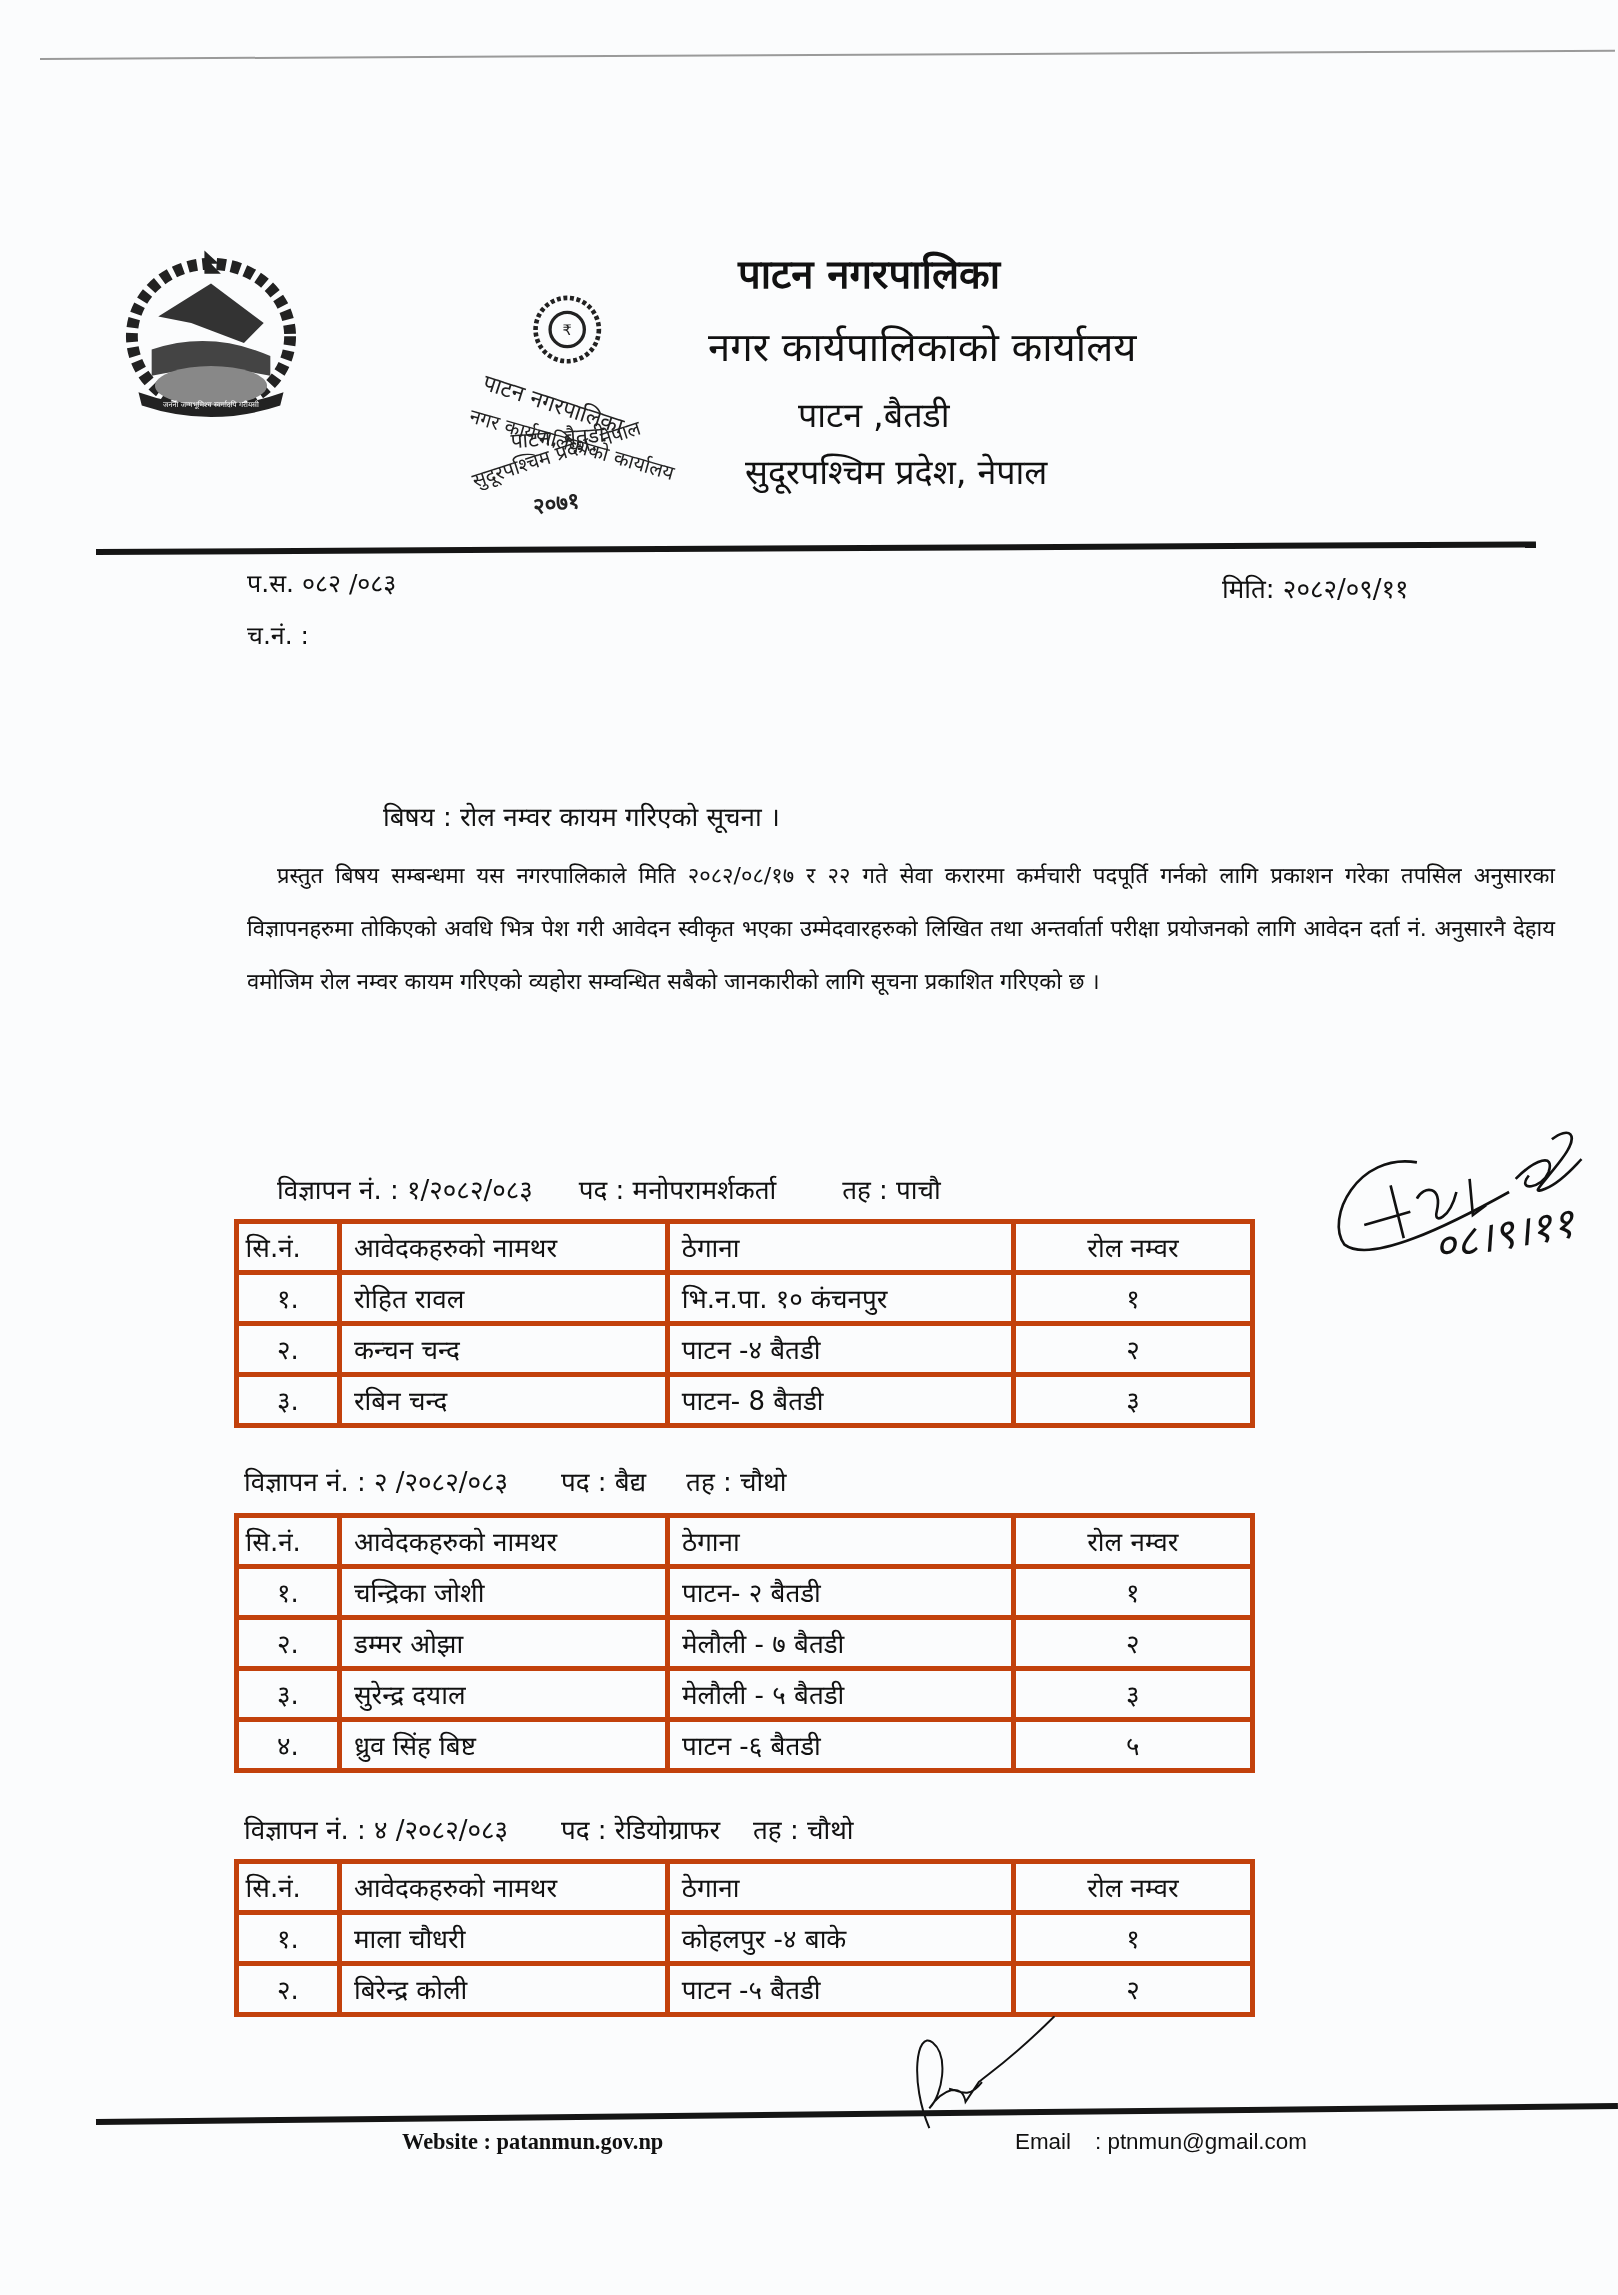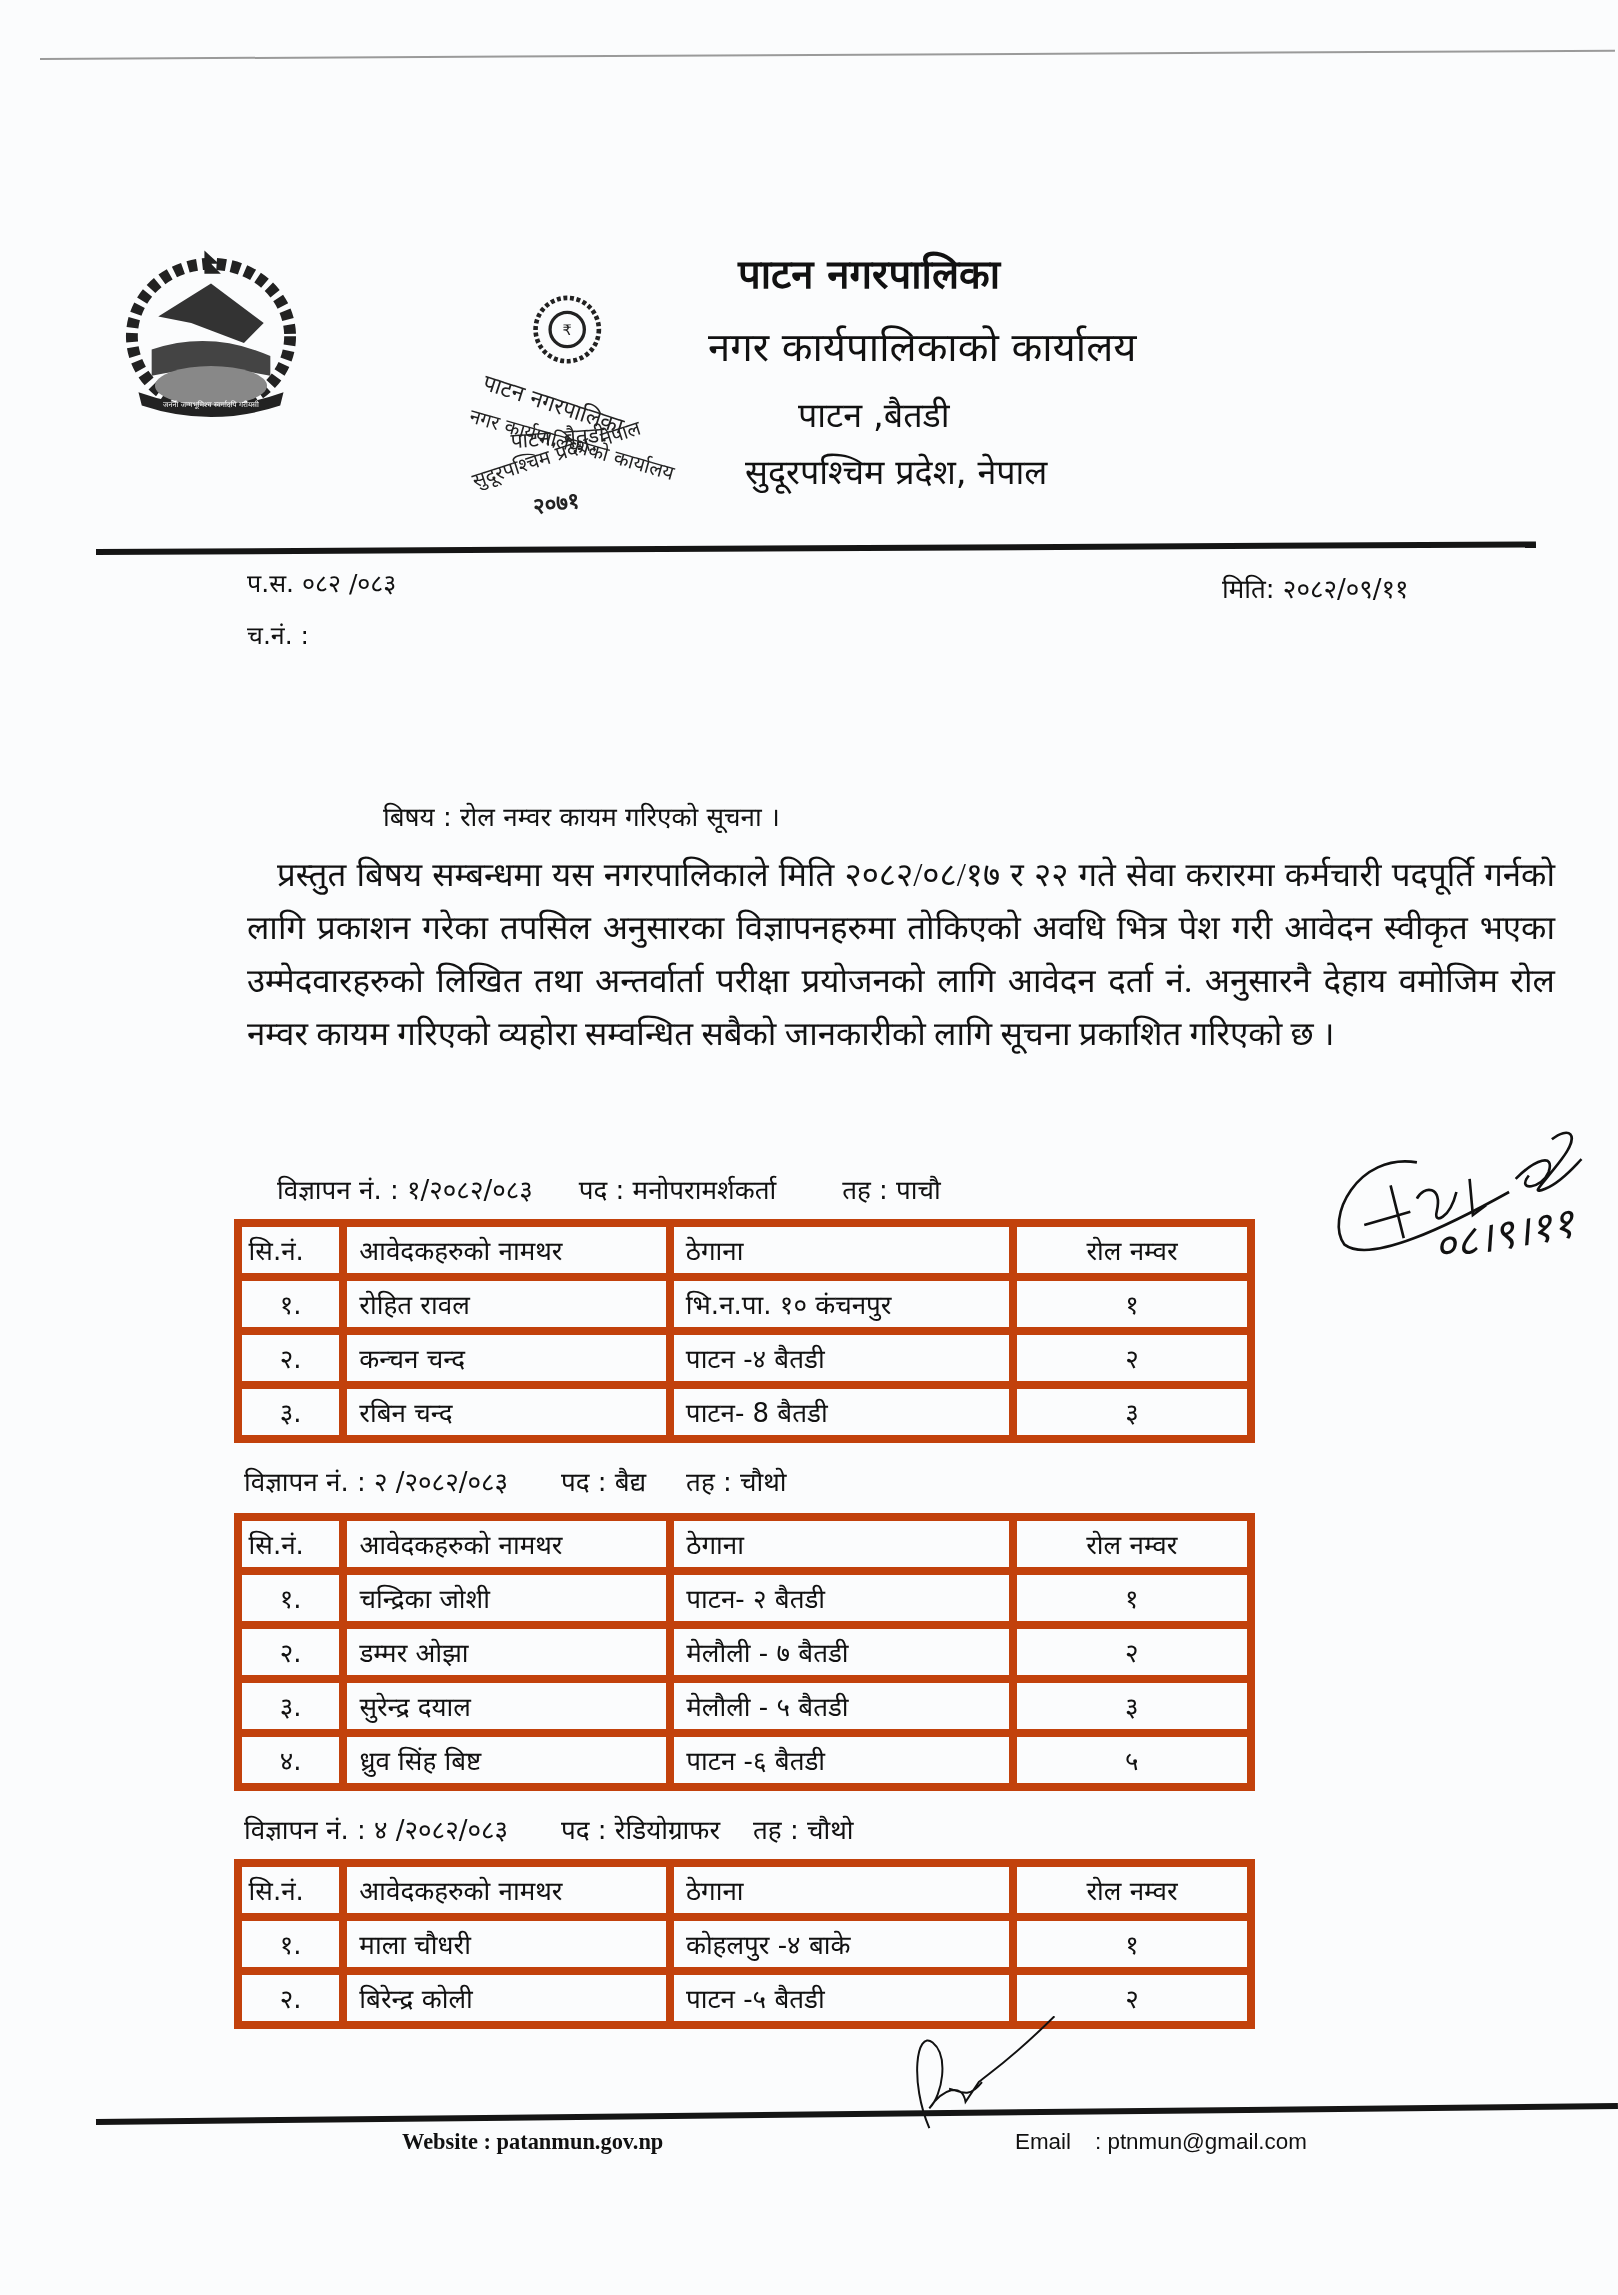--- a/index.html
+++ b/index.html
@@ -20,33 +20,33 @@
 
   .header-rule { left: 96px; top: 549px; width: 1440px; height: 6px; background: #151515; transform: rotate(-0.3deg); transform-origin: left center; }
 
   .ref-no { left: 247px; top: 565px; font-size: 25px; }
   .chalani { left: 247px; top: 617px; font-size: 25px; }
   .date { left: 1222px; top: 570px; font-size: 26px; }
 
   .subject { left: 383px; top: 798px; font-size: 26px; }
 
   .body-text {
-    left: 247px; top: 849px; width: 1308px; font-size: 33px; line-height: 53px;
-    text-indent: 30px; text-align: justify; text-align-last: left; font-family: Liberation Serif, serif;
+    left: 247px; top: 849px; width: 1308px; font-size: 22px; line-height: 53px;
+    text-indent: 30px; text-align: justify; text-align-last: left;
   }
 
   
   .section-title { font-size: 26px; white-space: pre; }
   .section-title span { display: inline-block; }
   .table {
     position: absolute; left: 234px; width: 1021px;
     border-collapse: collapse; font-size: 26px;
   }
   .table td, .table th {
-    border: 8px solid #c2410c; height: 46px; padding: 0 12px;
+    border: 5px solid #c2410c; height: 46px; padding: 0 12px;
     font-weight: normal; text-align: left; vertical-align: middle;
   }
   .table .c0 { width: 75px; }
   .table .c1 { width: 306px; }
   .table .c2 { width: 327px; }
   .table .c3 { width: 217px; text-align: center; }
   .table td.c0 { text-align: center; }
   .table th.c0 { text-align: left; padding-left: 6.6px; }
   .footer-rule { left: 96px; top: 2119px; width: 1522px; height: 6px; background: #151515; transform: rotate(-0.6deg); transform-origin: left center; }
   .website { left: 402px; top: 2129px; font-size: 22.4px; font-weight: bold; font-family: Liberation Serif, serif; }

